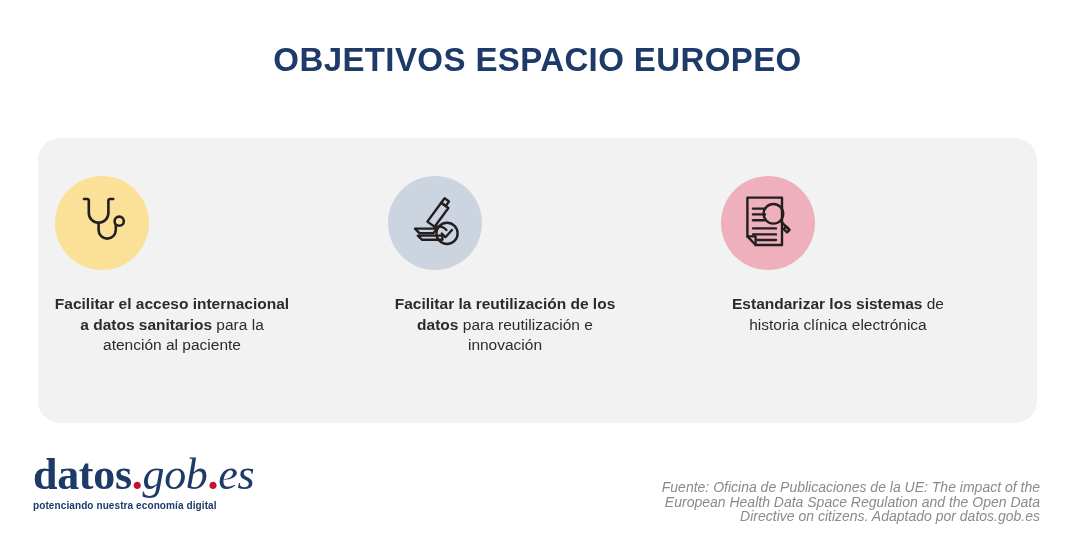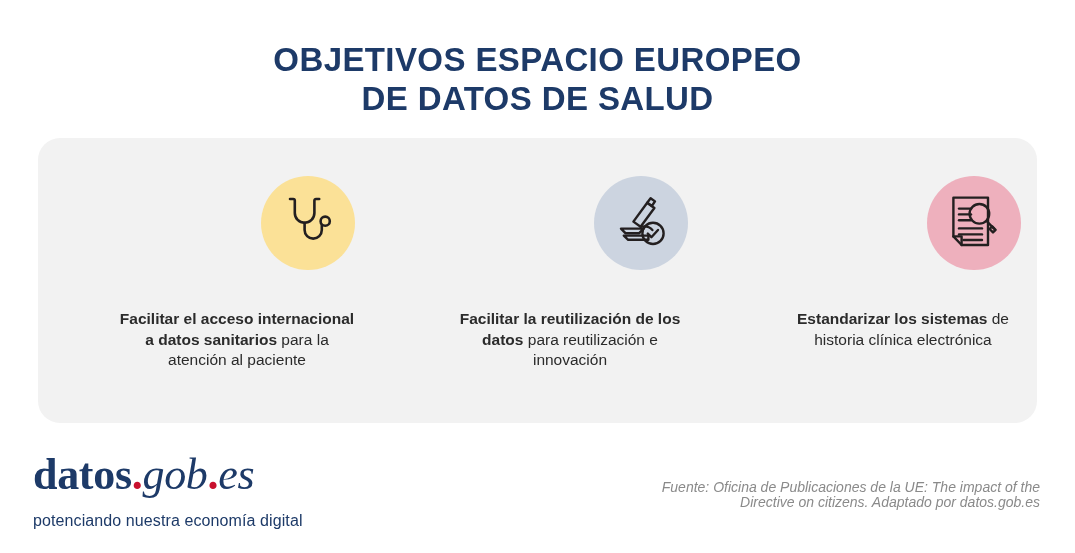--- a/index.html
+++ b/index.html
@@ -60,24 +60,23 @@
     height: 285px;
     display: flex;
     flex-direction: row;
     align-items: flex-start;
     justify-content: space-around;
   }
   .column {
     width: 300px;
     display: flex;
     flex-direction: column;
-    align-items: flex-end;
+    align-items: flex-start;
     padding-top: 38px;
     box-sizing: border-box;
-    gap: 15px;
   }
 
   .icon-circle {
     width: 94px;
     height: 94px;
     border-radius: 50%;
     display: flex;
     align-items: center;
     justify-content: center;
     flex: none;
@@ -125,24 +124,24 @@
     font-weight: bold;
   }
   .logo-wordmark .lw-dot {
     color: #c8102e;
     font-weight: bold;
   }
   .logo-wordmark .lw-ital {
     font-style: italic;
   }
   .logo-tagline {
-    margin-top: 18px;
-    font-family: "Liberation Sans", sans-serif;
-    font-size: 16px;
-    font-weight: normal;
+    margin-top: 6px;
+    font-family: "Liberation Sans", sans-serif;
+    font-size: 10px;
+    font-weight: bold;
     color: #1d3a68;
     letter-spacing: 0.1px;
     white-space: nowrap;
   }
 
   .source-block {
     position: absolute;
     right: 35px;
     top: 480px;
     width: 430px;
@@ -155,21 +154,20 @@
   }
   .source-block div { display: block; }
 </style>
 </head>
 <body>
 
 <div class="infographic">
 
   <div class="title-block">
     <span class="title-line">OBJETIVOS ESPACIO EUROPEO</span>
-    <span class="title-line">DE DATOS DE SALUD</span>
   </div>
 
   <div class="card">
     <div class="columns">
 
       <div class="column">
         <div class="icon-circle circle-yellow">
           <span>
             <svg width="54" height="56" viewBox="0 0 54 56" fill="none" stroke="#231f20" stroke-width="2.6" stroke-linecap="round" stroke-linejoin="round">
               <path d="M9 4 h3.2 a1.6 1.6 0 0 1 1.6 1.6 V18 a9.8 9.8 0 0 0 19.6 0 V5.6 A1.6 1.6 0 0 1 35 4 h3.2"></path>
@@ -237,16 +235,17 @@
     </div>
   </div>
 
   <div class="logo-block">
     <div class="logo-wordmark"><span class="lw-bold">datos</span><span class="lw-dot">.</span><span class="lw-ital">gob</span><span class="lw-dot">.</span><span class="lw-ital">es</span></div>
     <div class="logo-tagline">potenciando nuestra economía digital</div>
   </div>
 
   <div class="source-block">
     <div>Fuente: Oficina de Publicaciones de la UE: The impact of the</div>
+    <div>European Health Data Space Regulation and the Open Data</div>
     <div>Directive on citizens.  Adaptado por datos.gob.es</div>
   </div>
 
 </div>
 
 </body></html>

